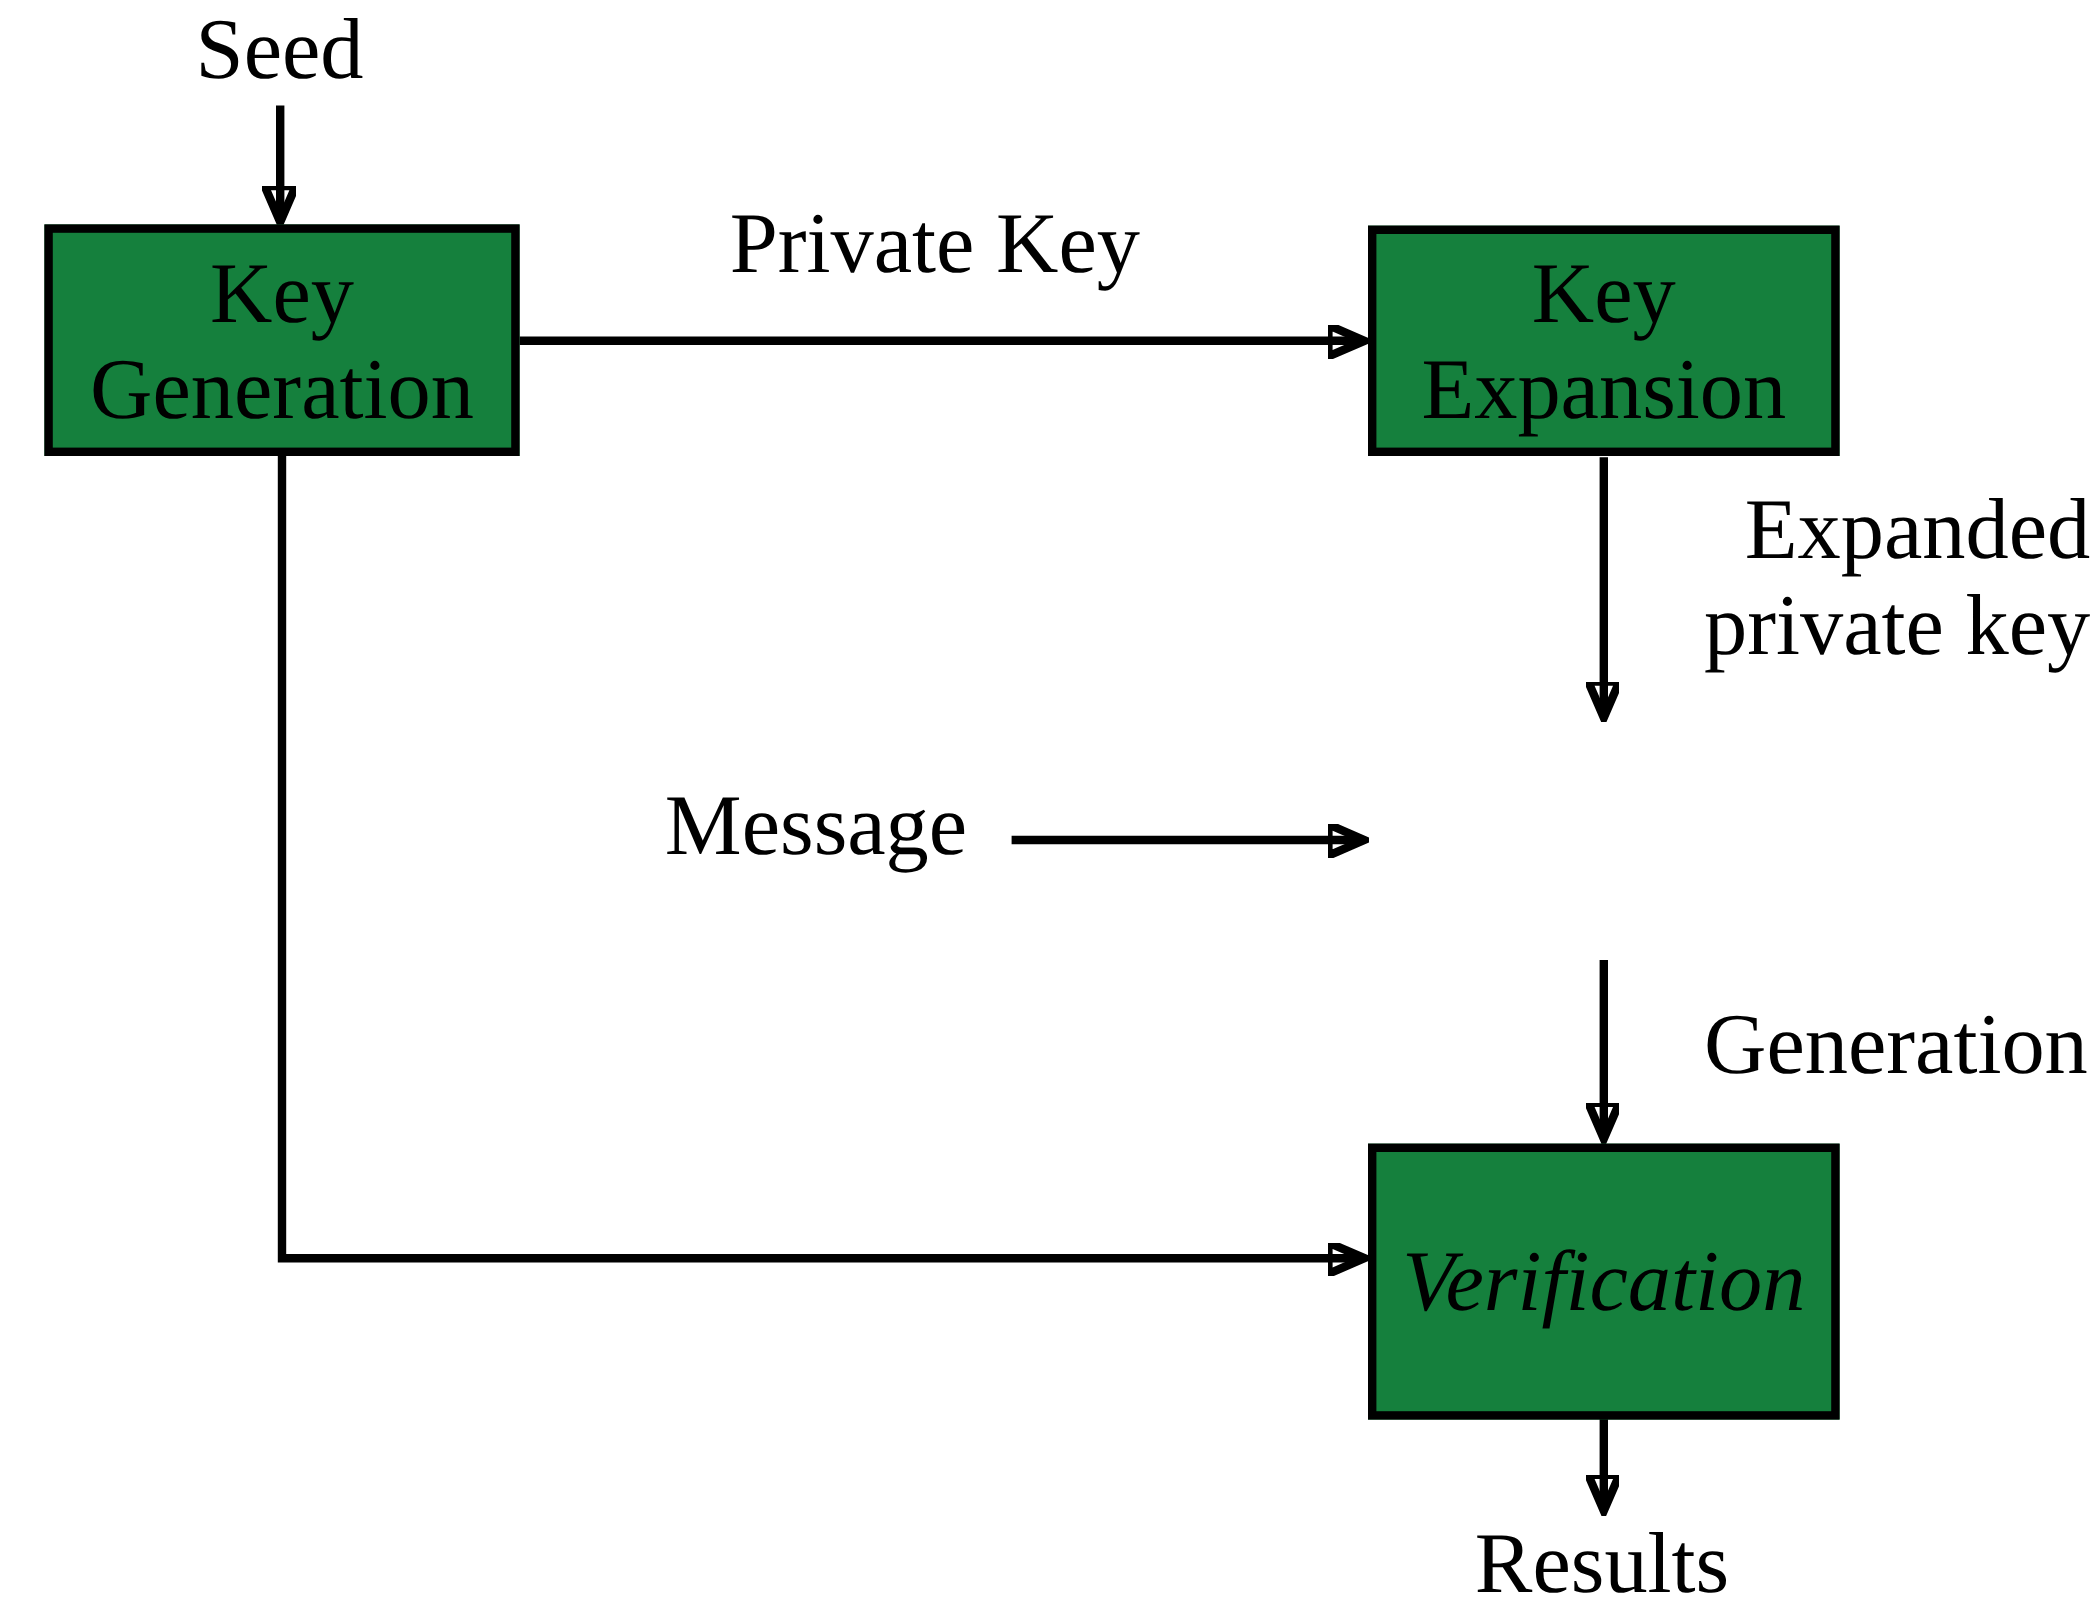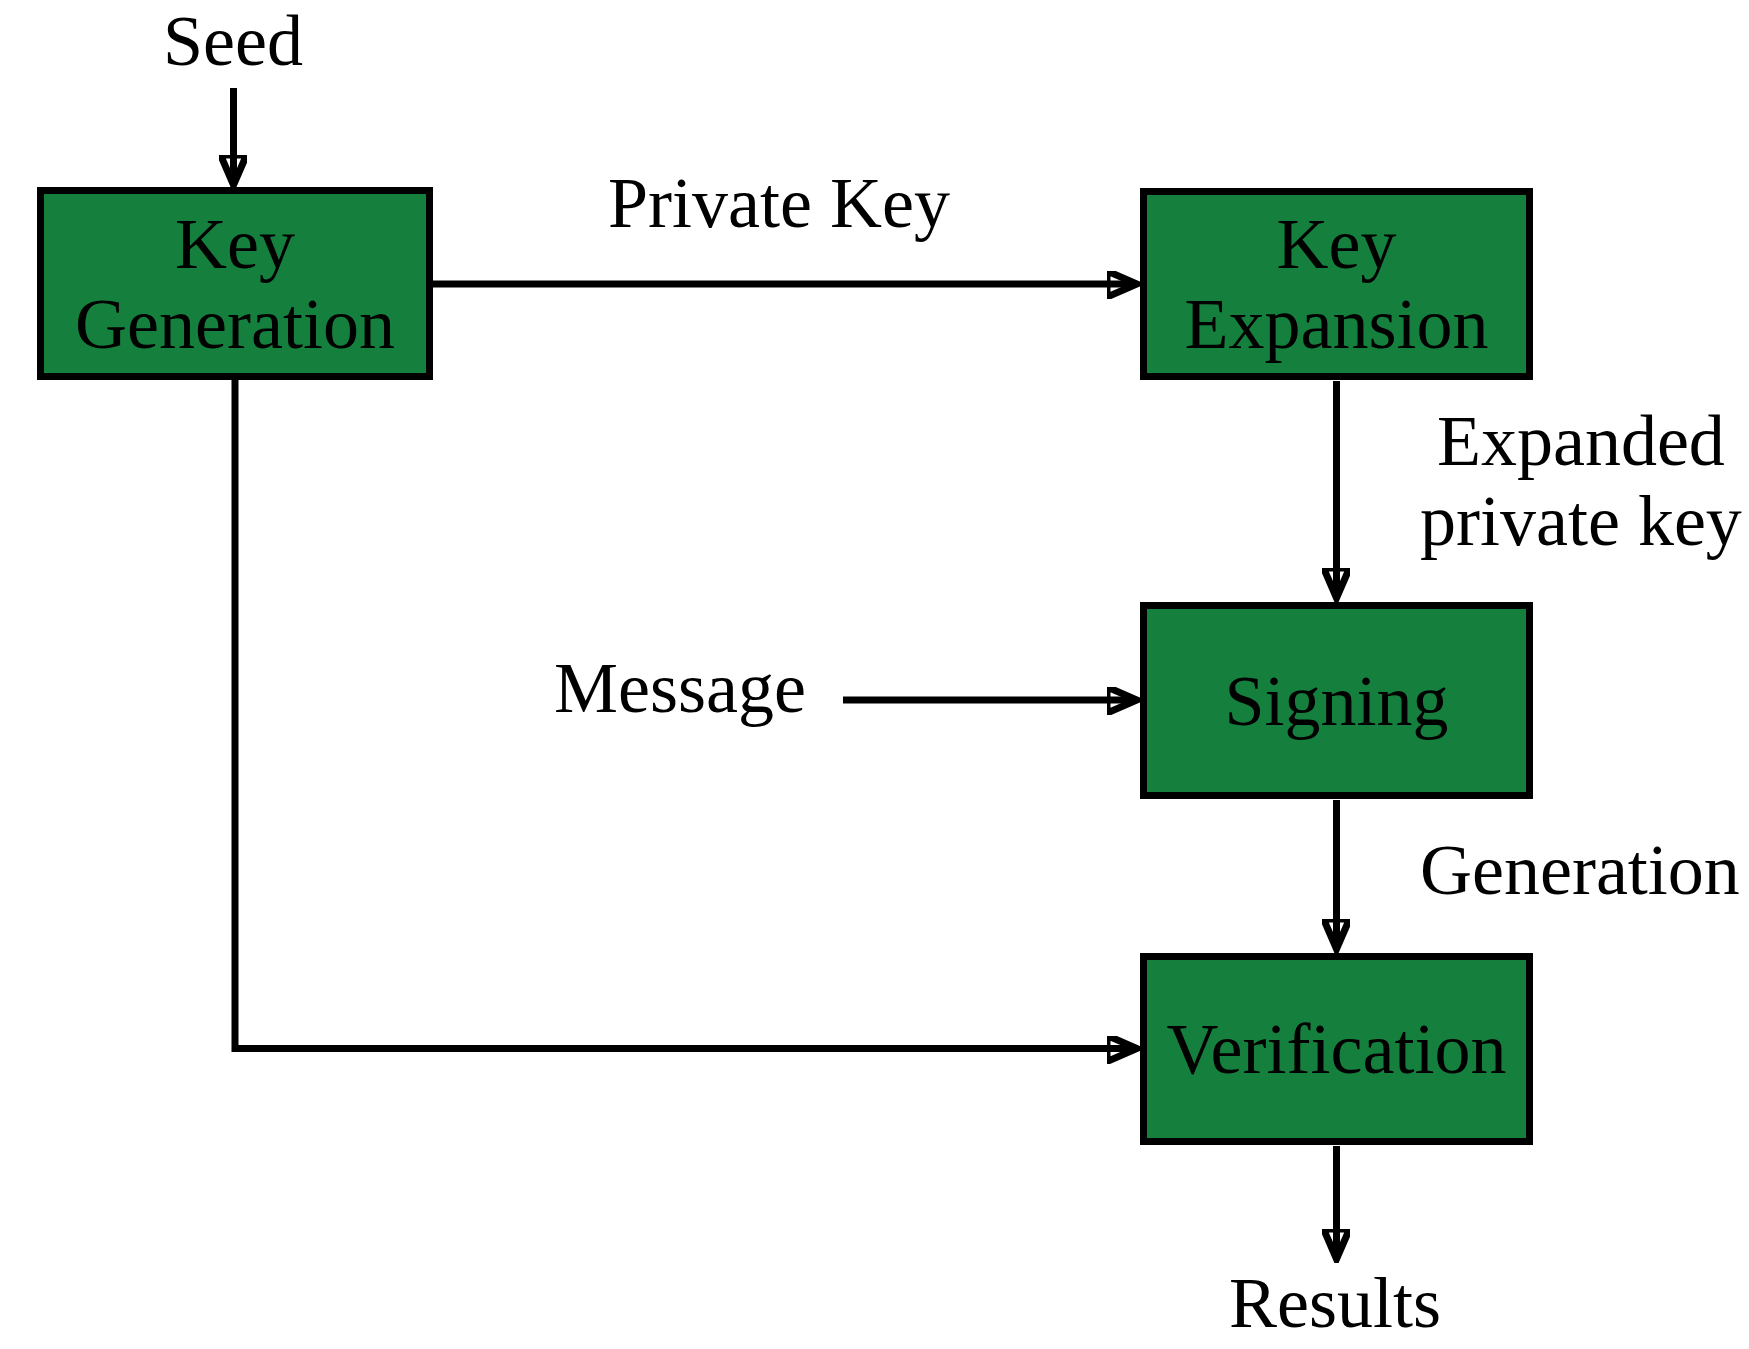--- a/index.html
+++ b/index.html
@@ -46,27 +46,27 @@
     color: #000000;
   }
   .free-label {
     position: absolute;
   }
   .centered {
     transform: translateX(-50%);
     text-align: center;
   }
   .left-aligned {
-    text-align: center;
+    text-align: right;
   }
   
   #box-key-generation { left: 37px;   top: 187px; width: 396px; height: 193px; }
   #box-key-expansion  { left: 1140px; top: 188px; width: 393px; height: 192px; }
   #box-signing        { left: 1140px; top: 602px; width: 393px; height: 197px; }
-  #box-verification   { left: 1140px; top: 953px; width: 393px; height: 192px; }
+  #box-verification   { left: 1140px; top: 953px; width: 393px; height: 230px; font-style: italic; }
   
   #lbl-seed      { left: 233px;  top: 1px; text-align: right; }
   #lbl-private   { left: 779px;  top: 163px; }
   #lbl-expanded  { left: 1420px; top: 401px; }
   #lbl-message   { left: 680px;  top: 648px; }
   #lbl-signature { left: 1420px; top: 830px; }
   #lbl-public    { left: 715px;  top: 931px; }
   #lbl-results   { left: 1335px; top: 1263px; }
 </style>
 </head>
@@ -92,23 +92,20 @@
   <div class="node-box" id="box-key-generation">
     <div class="node-label">Key
 Generation</div>
   </div>
 
   <div class="node-box" id="box-key-expansion">
     <div class="node-label">Key
 Expansion</div>
   </div>
 
-  <div class="node-box" id="box-signing">
-    <div class="node-label">Signing</div>
-  </div>
 
   <div class="node-box" id="box-verification">
     <div class="node-label">Verification</div>
   </div>
 
   <div class="free-label centered" id="lbl-seed">Seed</div>
   <div class="free-label centered" id="lbl-private">Private Key</div>
   <div class="free-label left-aligned" id="lbl-expanded">Expanded
 private key</div>
   <div class="free-label centered" id="lbl-message">Message</div>

